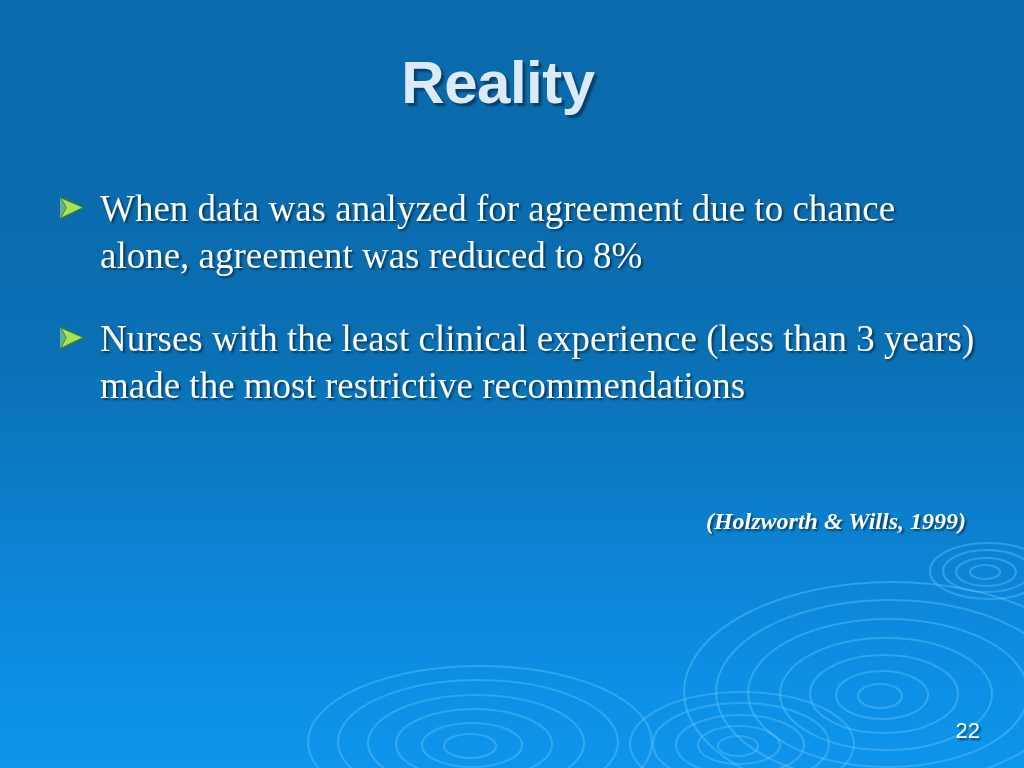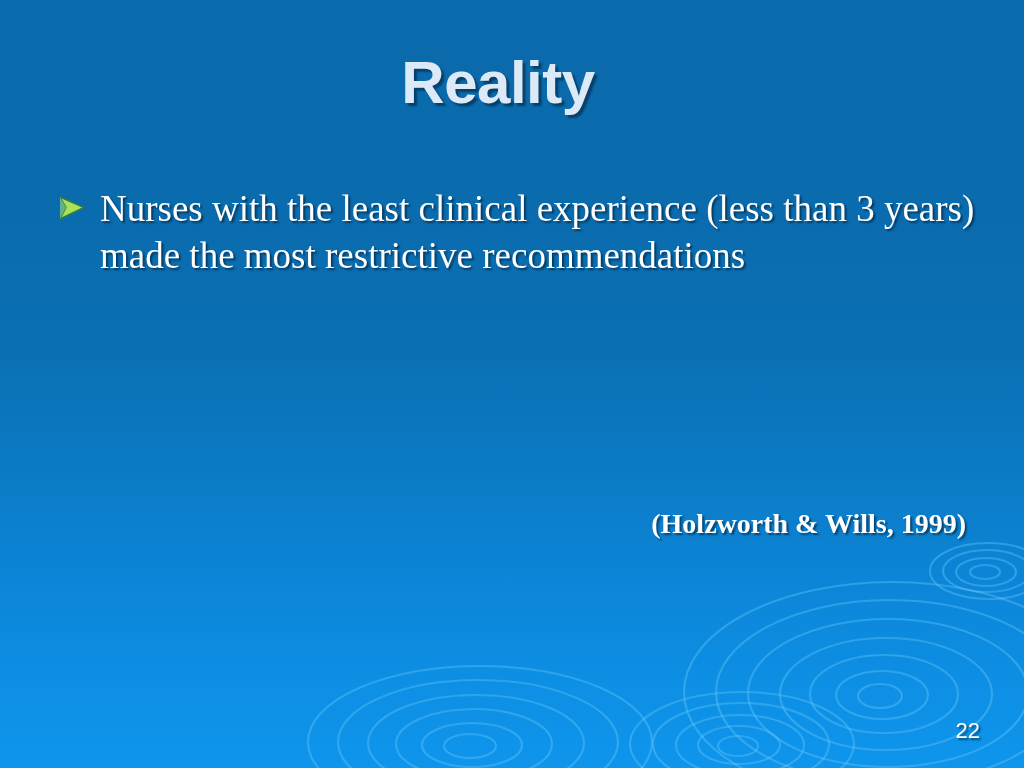--- a/index.html
+++ b/index.html
@@ -84,21 +84,22 @@
     text-shadow: 2px 2px 2px rgba(2, 26, 50, 0.62);
   }
 
   
   .citation {
     position: absolute;
     right: 58px;
     top: 508px;
     font-family: "Liberation Serif", serif;
     font-weight: bold;
-    font-size: 28px;
+    font-style: italic;
+    font-size: 24px;
     color: #ffffff;
     text-shadow: 2px 2px 2px rgba(2, 26, 50, 0.6);
     z-index: 3;
   }
 
   
   .page-number {
     position: absolute;
     right: 44px;
     bottom: 24px;
@@ -165,20 +166,29 @@
       </g>
     </svg>
   </div>
 
   <div class="title-block">
     <span class="title">Reality</span>
   </div>
 
   <div class="body-block">
 
+    <div class="bullet-row">
+      <span class="bullet-marker">
+        <svg width="28" height="26" viewBox="0 0 28 26" xmlns="http://www.w3.org/2000/svg">
+          <path d="M2 2 L26 12.5 L2 24 L8 12.5 Z" fill="#a9e256" stroke="#2f7a4a" stroke-width="1.4" stroke-linejoin="round"></path>
+          <path d="M2 2 L8 12.5 L2 24 Z" fill="#7fc97f" opacity="0.75"></path>
+        </svg>
+      </span>
+      <span class="bullet-text">When data was analyzed for agreement due to chance alone, agreement was reduced to 8%</span>
+    </div>
 
     <div class="bullet-row">
       <span class="bullet-marker">
         <svg width="28" height="26" viewBox="0 0 28 26" xmlns="http://www.w3.org/2000/svg">
           <path d="M2 2 L26 12.5 L2 24 L8 12.5 Z" fill="#a9e256" stroke="#2f7a4a" stroke-width="1.4" stroke-linejoin="round"></path>
           <path d="M2 2 L8 12.5 L2 24 Z" fill="#7fc97f" opacity="0.75"></path>
         </svg>
       </span>
       <span class="bullet-text">Nurses with the least clinical experience (less than 3 years) made the most restrictive recommendations</span>
     </div>

